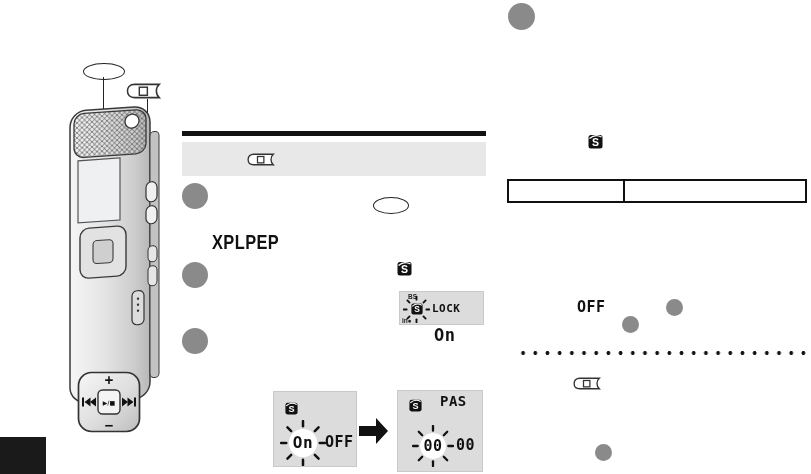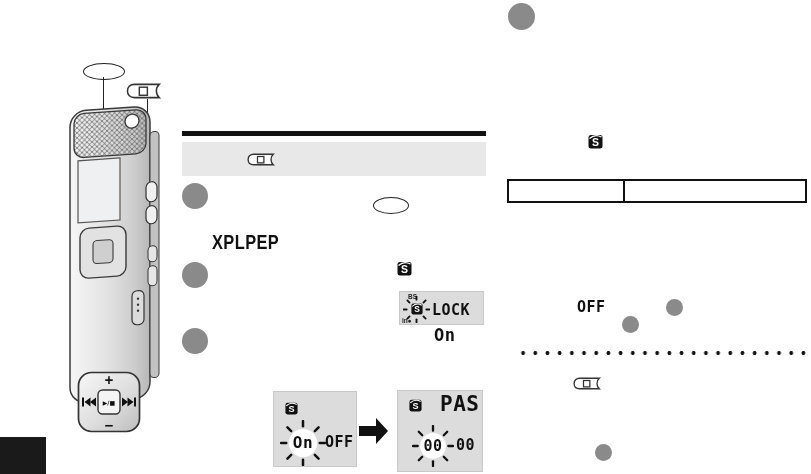--- a/index.html
+++ b/index.html
@@ -139,21 +139,21 @@
         </g>
       </svg>
       <span class="txt">
         <svg width="12" height="14" viewBox="0 0 15 17">
           <rect x="0.5" y="3" width="14" height="13.5" rx="2.5" fill="#111"></rect>
           <path d="M1.5,6.5 Q7,1.5 13.5,5" fill="none" stroke="#fff" stroke-width="1.3"></path>
           <text x="7.5" y="14" text-anchor="middle" font-size="10.5" font-weight="bold" fill="#fff" font-family="Liberation Sans, sans-serif">S</text>
         </svg>
       </span>
     </div>
-    <span class="seg abs" style="left:32px;top:11px;font-size:15px;">LOCK</span>
+    <span class="seg abs" style="left:32px;top:11px;font-size:11px;">LOCK</span>
     <span class="tiny" style="left:2px;top:25px;font-size:6.5px;">in●</span>
   </div>
   <span class="seg abs" style="left:434px;top:327px;font-size:17px;">On</span>
 
   <div class="step-circle big" style="left:182px;top:328px;"></div>
 
   <div class="lcd" style="left:273px;top:391px;width:84px;height:76px;">
     <svg class="abs" style="left:11px;top:8px;" width="13" height="15" viewBox="0 0 15 17">
       <rect x="0.5" y="3" width="14" height="13.5" rx="2.5" fill="#111"></rect>
       <path d="M1.5,6.5 Q7,1.5 13.5,5" fill="none" stroke="#fff" stroke-width="1.3"></path>
@@ -181,21 +181,21 @@
   <svg class="abs" style="left:359px;top:417px;" width="30" height="28" viewBox="0 0 30 28">
     <polygon points="0,9 17,9 17,1 29,14 17,27 17,19 0,19" fill="#111"></polygon>
   </svg>
 
   <div class="lcd" style="left:397px;top:390px;width:86px;height:82px;">
     <svg class="abs" style="left:11px;top:6px;" width="13" height="15" viewBox="0 0 15 17">
       <rect x="0.5" y="3" width="14" height="13.5" rx="2.5" fill="#111"></rect>
       <path d="M1.5,6.5 Q7,1.5 13.5,5" fill="none" stroke="#fff" stroke-width="1.3"></path>
       <text x="7.5" y="14" text-anchor="middle" font-size="10.5" font-weight="bold" fill="#fff" font-family="Liberation Sans, sans-serif">S</text>
     </svg>
-    <span class="seg abs" style="left:42px;top:3px;font-size:21px;">PAS</span>
+    <span class="seg abs" style="left:42px;top:3px;font-size:14px;">PAS</span>
     <div class="burst" style="left:14px;top:34px;width:42px;height:42px;">
       <svg viewBox="0 0 44 44">
         <circle cx="22" cy="22" r="13.5" fill="#fff"></circle>
         <g stroke="#111" stroke-width="2.4" stroke-linecap="round">
           <line x1="38" y1="22" x2="43" y2="22"></line>
             <line x1="33.3" y1="10.7" x2="36.9" y2="7.1"></line>
           <line x1="22" y1="6" x2="22" y2="1"></line>
             <line x1="10.7" y1="10.7" x2="7.1" y2="7.1"></line>
           <line x1="6" y1="22" x2="1" y2="22"></line>
             <line x1="10.7" y1="33.3" x2="7.1" y2="36.9"></line>

